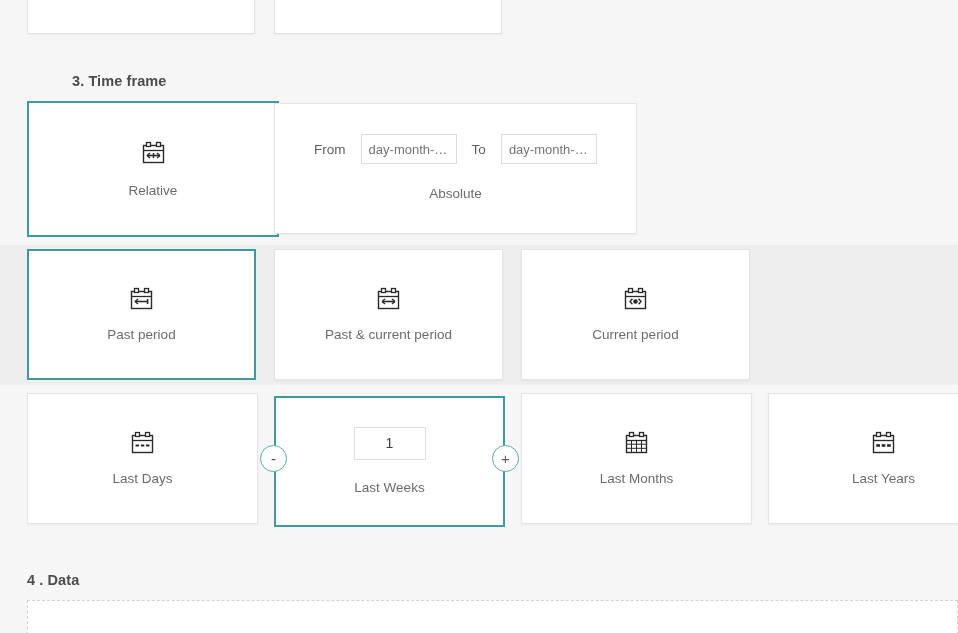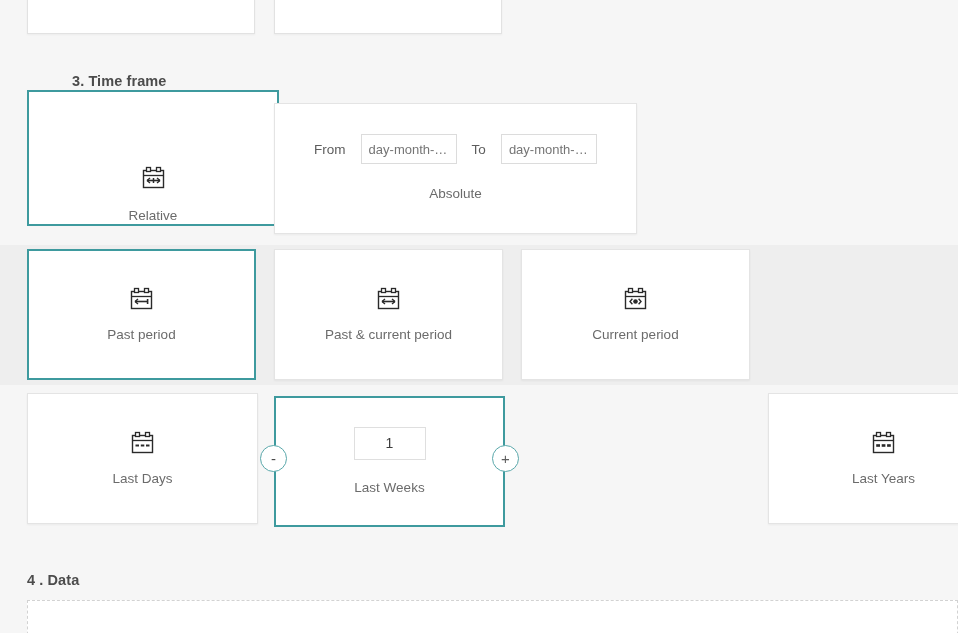--- a/index.html
+++ b/index.html
@@ -53,21 +53,21 @@
   .card-label {
     font-size: 13.5px;
     color: #6b6b6b;
     text-align: center;
     line-height: 1.2;
     white-space: nowrap;
   }
   .card .icon-wrap { margin-bottom: 13px; display: block; line-height: 0; }
 
   
-  #card-relative { left: 27px; top: 90px; width: 252px; height: 136px; justify-content: flex-end; }
+  #card-relative { left: 27px; top: 101px; width: 252px; height: 136px; }
   #card-relative .icon-wrap { margin-bottom: 15px; }
 
   #card-absolute {
     left: 274px; top: 103px; width: 363px; height: 131px;
     justify-content: center;
   }
   .abs-inner {
     display: flex; align-items: center; justify-content: center;
     gap: 15px; margin-bottom: 12px;
   }
@@ -247,20 +247,36 @@
     <span class="card-label">Current period</span>
   </div>
 
   <div class="card selected" id="card-lastweeks">
     <button class="step-btn minus">-</button>
     <input class="qty-field" type="text" value="1" style="">
     <span class="card-label">Last Weeks</span>
     <button class="step-btn plus">+</button>
   </div>
 
+  <div class="card" id="card-lastmonths">
+    <span class="icon-wrap">
+      <svg width="29" height="29" viewBox="0 0 29 29">
+        <rect x="4.5" y="6.5" width="20" height="17" fill="none" stroke="#2a2a2a" stroke-width="1.4"></rect>
+        <rect x="7.5" y="3.5" width="4" height="4" fill="#fff" stroke="#2a2a2a" stroke-width="1.3"></rect>
+        <rect x="17.5" y="3.5" width="4" height="4" fill="#fff" stroke="#2a2a2a" stroke-width="1.3"></rect>
+        <line x1="4.5" y1="11.5" x2="24.5" y2="11.5" stroke="#2a2a2a" stroke-width="1.3"></line>
+        <line x1="4.5" y1="15.2" x2="24.5" y2="15.2" stroke="#2a2a2a" stroke-width="1"></line>
+        <line x1="4.5" y1="19.3" x2="24.5" y2="19.3" stroke="#2a2a2a" stroke-width="1"></line>
+        <line x1="9.5" y1="11.5" x2="9.5" y2="23.5" stroke="#2a2a2a" stroke-width="1"></line>
+        <line x1="14.5" y1="11.5" x2="14.5" y2="23.5" stroke="#2a2a2a" stroke-width="1"></line>
+        <line x1="19.5" y1="11.5" x2="19.5" y2="23.5" stroke="#2a2a2a" stroke-width="1"></line>
+      </svg>
+    </span>
+    <span class="card-label">Last Months</span>
+  </div>
 
   <div class="card" id="card-lastyears">
     <span class="icon-wrap">
       <svg width="29" height="29" viewBox="0 0 29 29">
         <rect x="4.5" y="6.5" width="20" height="17" fill="none" stroke="#2a2a2a" stroke-width="1.4"></rect>
         <rect x="7.5" y="3.5" width="4" height="4" fill="#fff" stroke="#2a2a2a" stroke-width="1.3"></rect>
         <rect x="17.5" y="3.5" width="4" height="4" fill="#fff" stroke="#2a2a2a" stroke-width="1.3"></rect>
         <line x1="4.5" y1="11.5" x2="24.5" y2="11.5" stroke="#2a2a2a" stroke-width="1.3"></line>
         <line x1="7.2" y1="16.5" x2="11" y2="16.5" stroke="#2a2a2a" stroke-width="2.6"></line>
         <line x1="12.7" y1="16.5" x2="16.4" y2="16.5" stroke="#2a2a2a" stroke-width="2.6"></line>

